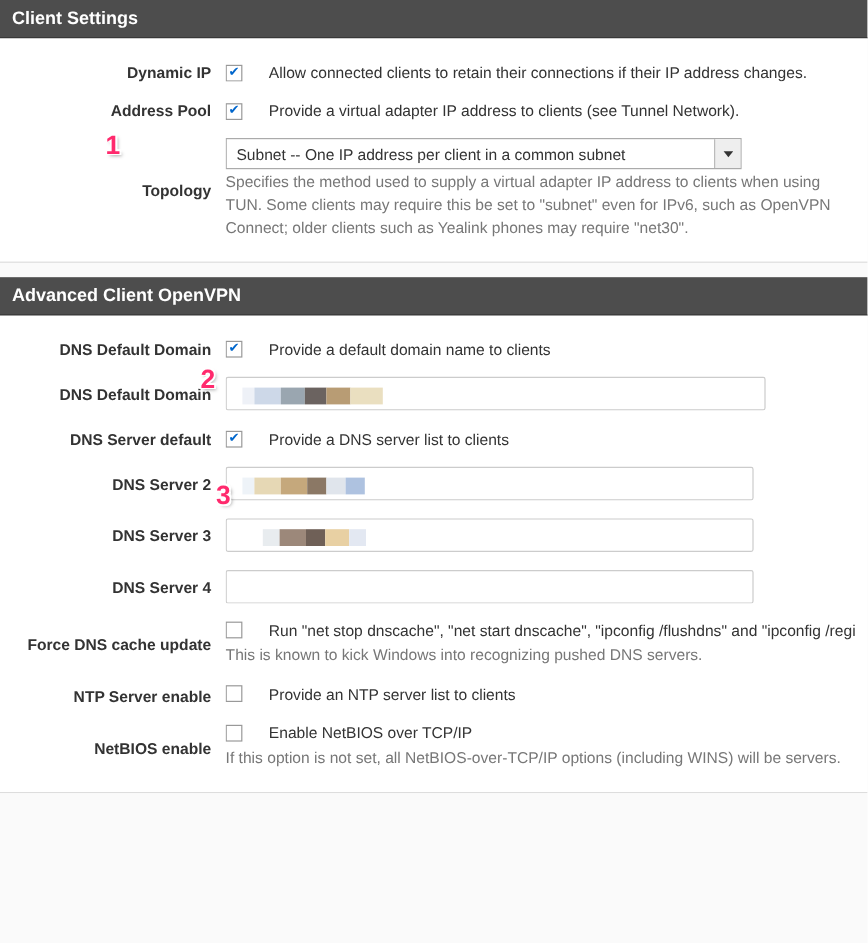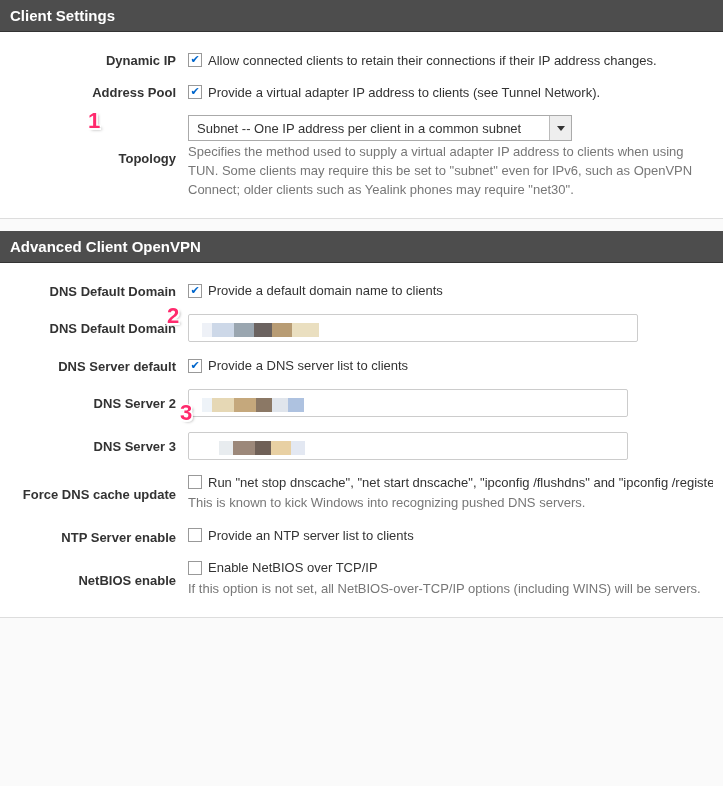--- a/index.html
+++ b/index.html
@@ -66,30 +66,31 @@
     }
     .chk.checked::after {
       content: "✔";
       color: #0066cc;
       font-size: 11px;
       position: relative;
       top: -0.5px;
     }
     .check-label {
       color: #333;
+      margin-left: 16px;
     }
     .help-text {
       color: #777;
       font-size: 13px;
       margin-top: 2px;
       line-height: 1.45;
       white-space: normal;
     }
     .select-control {
-      width: 384px;
+      width: 430px;
       height: 26px;
       border: 1px solid #aaa;
       padding: 3px 24px 3px 8px;
       font-size: 13px;
       color: #333;
       background: #fff;
       appearance: none;
       -webkit-appearance: none;
       position: relative;
     }
@@ -262,20 +263,26 @@
           <span style="width:14px;background:#e8ecef;"></span>
           <span style="width:22px;background:#9c887a;"></span>
           <span style="width:16px;background:#6f6057;"></span>
           <span style="width:20px;background:#e8d0a3;"></span>
           <span style="width:14px;background:#e3e8f2;"></span>
         </span>
       </div>
     </div>
   </div>
 
+  <div class="row">
+    <div class="label-col">DNS Server 4</div>
+    <div class="field-col">
+      <div class="text-input"></div>
+    </div>
+  </div>
 
   <div class="row">
     <div class="label-col">Force DNS cache update</div>
     <div class="field-col">
       <div class="checkbox-wrap">
         <span class="chk"></span>
         <span class="check-label" style="white-space:nowrap;">Run "net stop dnscache", "net start dnscache", "ipconfig /flushdns" and "ipconfig /registerdns"</span>
       </div>
       <div class="help-text">This is known to kick Windows into recognizing pushed DNS servers.</div>
     </div>

